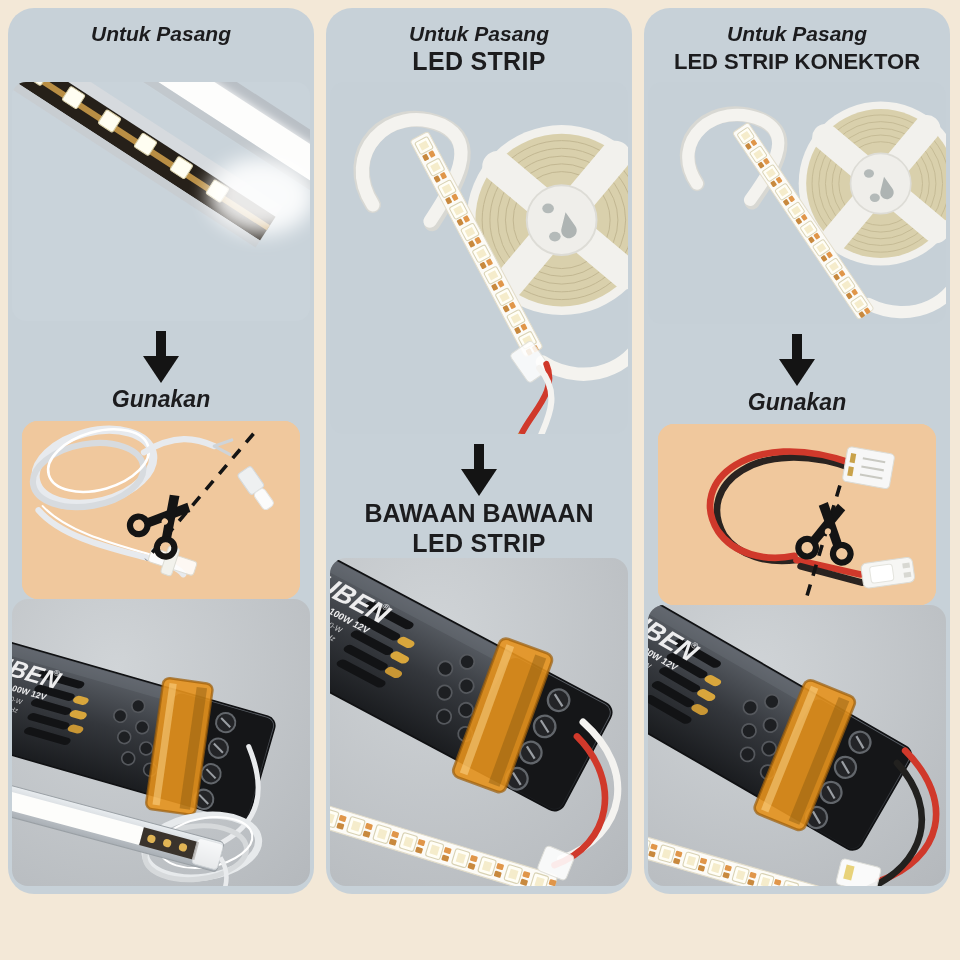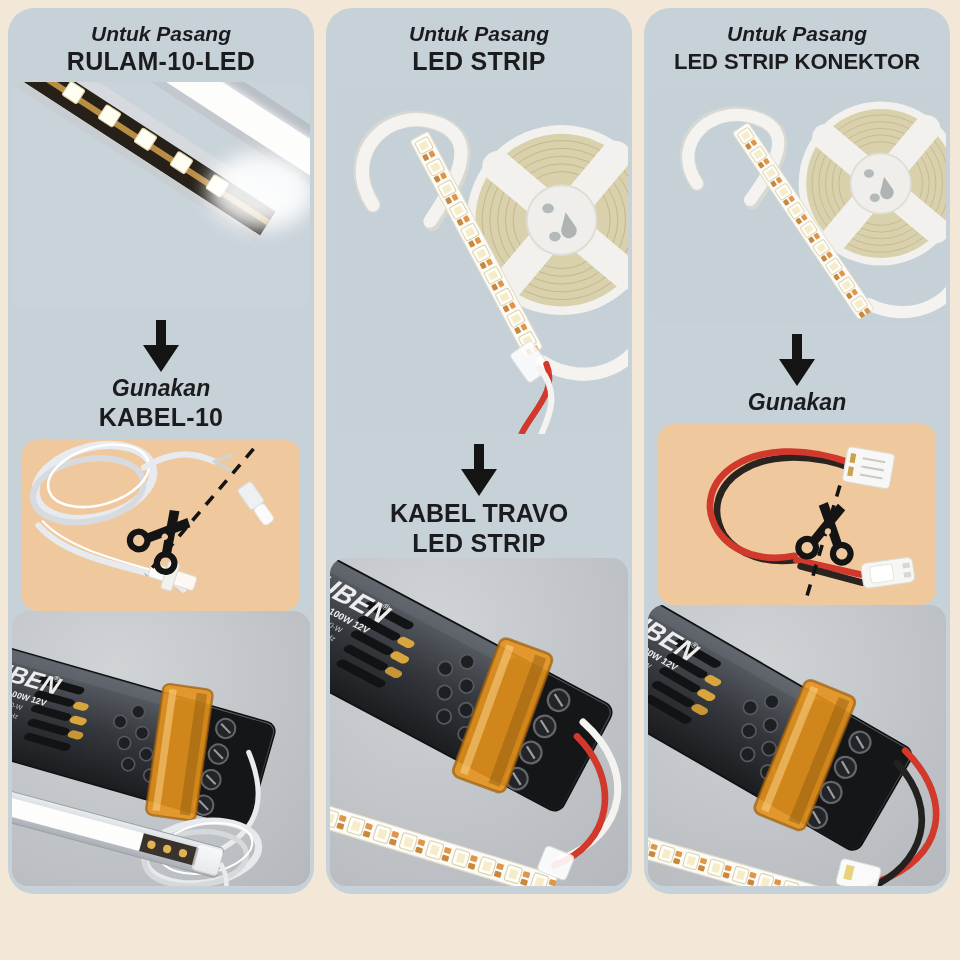--- a/index.html
+++ b/index.html
@@ -164,21 +164,20 @@
       </g>
     </g>
   </defs>
 </svg>
 
 <div class="poster">
 
   <section class="col col1">
     <div class="hdr">
       <div class="t1">Untuk Pasang</div>
-      <div class="t2">RULAM-10-LED</div>
     </div>
 
     <div class="photo-top h246">
       <svg width="100%" height="100%" viewBox="0 0 292 246" preserveAspectRatio="xMidYMid slice">
         <rect width="292" height="246" fill="#c9d3da"></rect>
         <g transform="rotate(33 146 120)">
 
           <rect x="-130" y="-16" width="430" height="14" fill="#b9bfc5"></rect>
           <rect x="-130" y="-4" width="430" height="30" fill="#ffffff" filter="url(#soft4)"></rect>
           <rect x="-130" y="-4" width="430" height="30" fill="#fdfdfc"></rect>
@@ -205,21 +204,20 @@
       <svg width="38" height="52" viewBox="0 0 38 52">
           <g fill="#141414">
             <rect x="14" y="0" width="10" height="27"></rect>
             <polygon points="1,25 37,25 19,52"></polygon>
           </g>
         </svg>
     </div>
 
     <div class="mid">
       <div class="m1">Gunakan</div>
-      <div class="m2">KABEL-10</div>
     </div>
 
     <div class="peach">
       <svg width="100%" height="100%" viewBox="0 0 269 184" preserveAspectRatio="xMidYMid slice">
         <rect width="269" height="184" fill="#f0c89d"></rect>
         <g fill="none" stroke-linecap="round">
           <ellipse cx="70" cy="50" rx="58" ry="34" stroke="#e7eaee" stroke-width="8" transform="rotate(-14 70 50)"></ellipse>
           <ellipse cx="64" cy="58" rx="54" ry="30" stroke="#d7dbdf" stroke-width="6" transform="rotate(-10 64 58)"></ellipse>
           <ellipse cx="74" cy="44" rx="50" ry="28" stroke="#ffffff" stroke-width="2.5" transform="rotate(-16 74 44)"></ellipse>
           <path d="M118 36 C 148 18 168 22 186 30" stroke="#e7eaee" stroke-width="6"></path>
@@ -297,21 +295,21 @@
     <div class="arrow-wrap">
       <svg width="38" height="52" viewBox="0 0 38 52">
           <g fill="#141414">
             <rect x="14" y="0" width="10" height="27"></rect>
             <polygon points="1,25 37,25 19,52"></polygon>
           </g>
         </svg>
     </div>
 
     <div class="mid">
-      <div class="m1 plain">KABEL TRAVO</div>
+      <div class="m1 plain">BAWAAN BAWAAN</div>
       <div class="m2">LED STRIP</div>
     </div>
 
     <div class="photo-psu hp336">
       <svg width="100%" height="100%" viewBox="0 0 292 336" preserveAspectRatio="xMidYMid slice">
         <rect width="292" height="336" fill="url(#gPhoto)"></rect>
         <use href="#psu" transform="translate(-48,-28) scale(0.88) rotate(28)"></use>
         <g fill="none" stroke-linecap="round">
           <path d="M248 168 C 300 214 292 278 226 302" stroke="#f4f3f0" stroke-width="7"></path>
           <path d="M242 182 C 286 226 276 288 220 308" stroke="#d0392b" stroke-width="6.5"></path>

